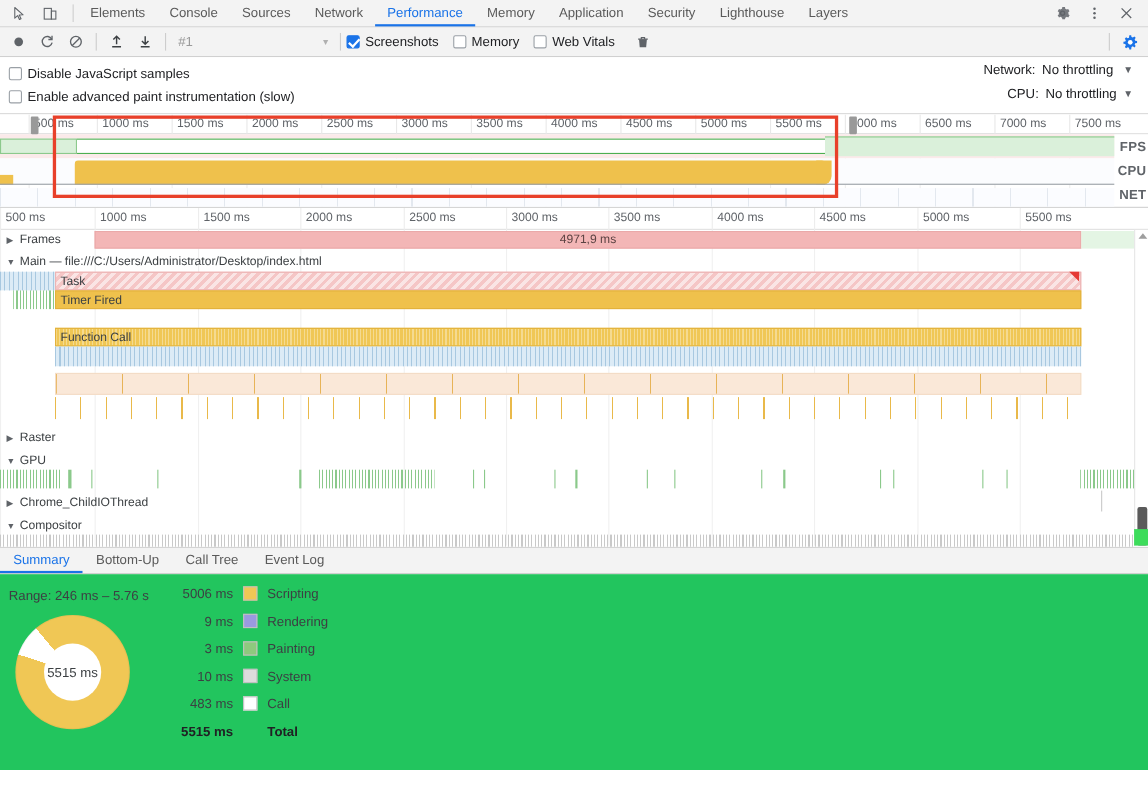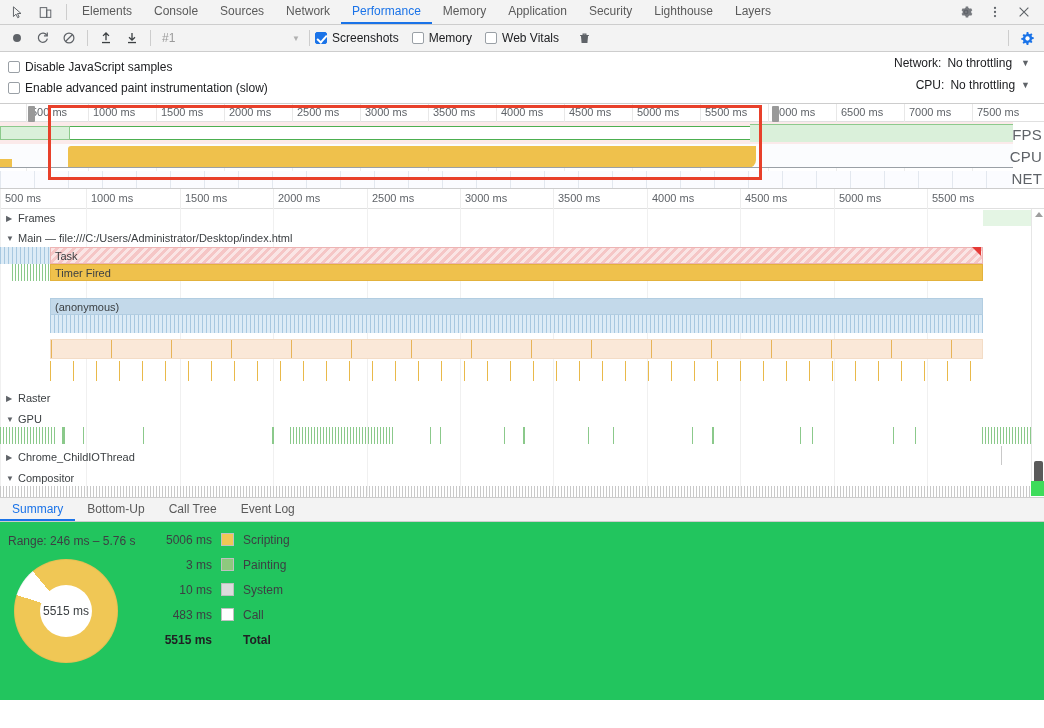--- a/index.html
+++ b/index.html
@@ -83,22 +83,22 @@
   .overview { position: relative; height: 85px; background: #fff;
               border-bottom: 1px solid #cdcdcd; overflow: hidden; }
   .ov-ruler { position: relative; height: 18px; border-bottom: 1px solid #e0e0e0;
               background: #fff; }
   .ov-tick { position: absolute; top: 0; height: 18px; border-left: 1px solid #e8e8e8; }
   .ov-tick span { position: absolute; left: 4px; top: 2px; font-size: 11px; color: #5f6368;
                   white-space: nowrap; }
   .ov-body { position: relative; height: 66px; }
   .ov-lane { position: absolute; left: 0; right: 0; }
   .ov-lane-label {
-    position: absolute; right: 2px; font-size: 15px; color: #5f6368;
-    font-weight: normal; letter-spacing: .2px;
+    position: absolute; right: 2px; font-size: 12px; color: #5f6368;
+    font-weight: bold; letter-spacing: .2px;
   }
   .fps-lane { top: 0; height: 22px; }
   .cpu-lane { top: 22px; height: 24px; }
   .net-lane { top: 46px; height: 20px; }
   .ov-grid { position: absolute; top: 0; bottom: 0; border-left: 1px solid #eeeeee; }
 
   
   .sel-rect {
     position: absolute; border: 3px solid #e8402a; pointer-events: none; z-index: 40;
   }
@@ -507,20 +507,23 @@
       <div class="fc-grid" style="left:180px"></div>
         <div class="fc-grid" style="left:273px"></div>
       <div class="fc-grid" style="left:367px"></div>
         <div class="fc-grid" style="left:460px"></div>
       <div class="fc-grid" style="left:553px"></div>
         <div class="fc-grid" style="left:647px"></div>
       <div class="fc-grid" style="left:740px"></div>
         <div class="fc-grid" style="left:834px"></div>
       <div class="fc-grid" style="left:927px"></div>
 
+      <div class="bar frames-bar" style="left:86px; top:1px; width:897px; height:16px;">
+        <span>4971,9 ms</span>
+      </div>
       <div style="position:absolute;left:983px;top:1px;width:48px;height:16px;background:#e4f5e4;"></div>
       <div class="grp-header" style="top:0px;">
         <span class="arrow">▶</span>
         <span>Frames</span>
       </div>
 
       <div class="grp-header" style="top:20px;">
         <span class="arrow">▼</span>
         <span>Main — file:///C:/Users/Administrator/Desktop/index.html</span>
       </div>
@@ -531,23 +534,20 @@
       <div class="bar hatch-red" style="left:50px; top:38px; width:933px; height:17px;">
         <span>Task</span>
       </div>
       <div class="red-tri" style="left:972px; top:38px;"></div>
 
       <div class="bar yellow" style="left:50px; top:55px; width:933px; height:17px;">
         <span>Timer Fired</span>
       </div>
       <div class="bar yellow-dot" style="left:50px; top:72px; width:933px; height:17px;margin-top:17px;">
         <span>Function Call</span>
-      </div>
-      <div class="bar blue" style="left:50px; top:89px; width:933px; height:17px;">
-        <span>(anonymous)</span>
       </div>
       <div class="blue-tick" style="position:absolute;left:50px; top:106px; width:933px; height:18px;"></div>
       <div class="peach" style="position:absolute;left:50px; top:130px; width:933px; height:20px;"></div>
       <div class="sparse-yellow" style="position:absolute;left:50px; top:152px; width:933px; height:20px;"></div>
 
       <div class="grp-header" style="top:180px;">
         <span class="arrow">▶</span>
         <span>Raster</span>
       </div>
 
@@ -621,20 +621,25 @@
       <div class="donut-hole">5515 ms</div>
     </div>
 
     <div class="legend" style="left:150px; top:5px; position:absolute;">
       <div class="lrow">
         <span class="lval">5006 ms</span>
         <span class="lsw" style="background:#f0c755;"></span>
         <span>Scripting</span>
       </div>
       <div class="lrow">
+        <span class="lval">9 ms</span>
+        <span class="lsw" style="background:#9a9ae0;"></span>
+        <span>Rendering</span>
+      </div>
+      <div class="lrow">
         <span class="lval">3 ms</span>
         <span class="lsw" style="background:#8ec97e;"></span>
         <span>Painting</span>
       </div>
       <div class="lrow">
         <span class="lval">10 ms</span>
         <span class="lsw" style="background:#dcdcdc;"></span>
         <span>System</span>
       </div>
       <div class="lrow">

